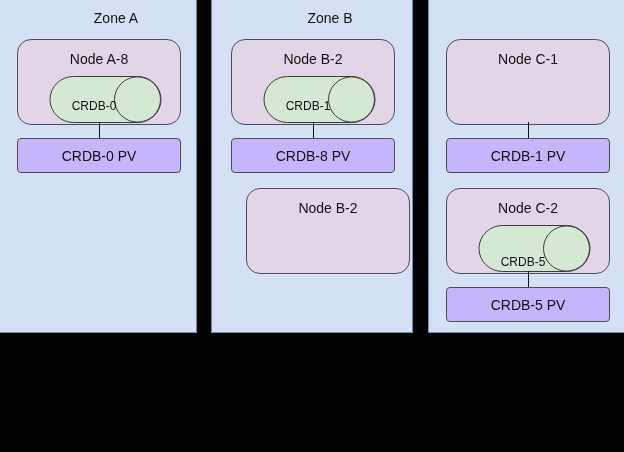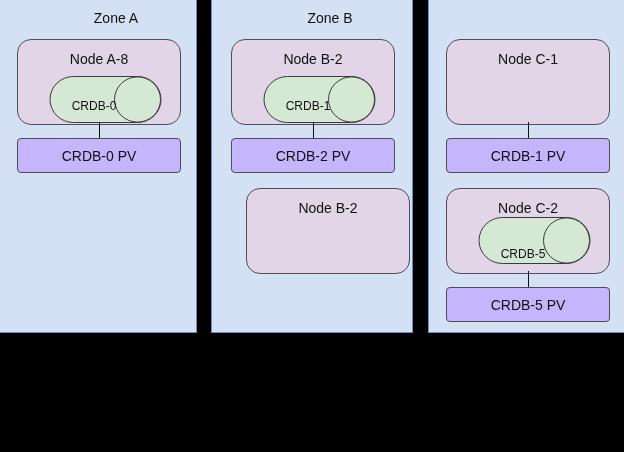--- a/index.html
+++ b/index.html
@@ -130,21 +130,21 @@
           <path d="M 24.5,0.5 H 88.5 A 23.5,23 0 0 1 88.5,46.5 H 24.5 A 23.5,23 0 0 1 24.5,0.5 Z" fill="#d5e8d4" stroke="#3b3b3b" stroke-width="1"></path>
           <ellipse cx="88.5" cy="23.5" rx="23" ry="22.6" fill="#d5e8d4" stroke="#3b3b3b" stroke-width="1"></ellipse>
         </svg>
         <div class="cyl-label" style="width:90px;">CRDB-1</div>
       </div>
     </div>
 
     <div class="connector" style="left:101px; top:122px; height:17px;"></div>
 
     <div class="pv" style="left:19px; top:138px; width:164px; height:35px;">
-      <span class="pv-label">CRDB-2 PV</span>
+      <span class="pv-label">CRDB-8 PV</span>
     </div>
 
     <div class="node" style="left:19px; top:188px; width:164px; height:86px;margin-left:15px;">
       <div class="node-title">Node B-2</div>
     </div>
   </div>
 
   <div class="zone" style="left:428px; top:-1px; width:197px; height:334px;">
 
     <div class="node" style="left:17px; top:39px; width:164px; height:86px;">
@@ -152,21 +152,21 @@
     </div>
 
     <div class="connector" style="left:99px; top:122px; height:17px;"></div>
 
     <div class="pv" style="left:17px; top:138px; width:164px; height:35px;">
       <span class="pv-label">CRDB-1 PV</span>
     </div>
 
     <div class="node" style="left:17px; top:188px; width:164px; height:86px;">
       <div class="node-title">Node C-2</div>
-      <div class="cylinder" style="left:31px; top:28px; width:113px; height:61px;">
+      <div class="cylinder" style="left:31px; top:36px; width:113px; height:61px;">
         <svg width="113" height="47" viewBox="0 0 113 47" aria-hidden="true">
           <path d="M 24.5,0.5 H 88.5 A 23.5,23 0 0 1 88.5,46.5 H 24.5 A 23.5,23 0 0 1 24.5,0.5 Z" fill="#d5e8d4" stroke="#3b3b3b" stroke-width="1"></path>
           <ellipse cx="88.5" cy="23.5" rx="23" ry="22.6" fill="#d5e8d4" stroke="#3b3b3b" stroke-width="1"></ellipse>
         </svg>
         <div class="cyl-label" style="width:90px;">CRDB-5</div>
       </div>
     </div>
 
     <div class="connector" style="left:99px; top:271px; height:17px;"></div>
 

